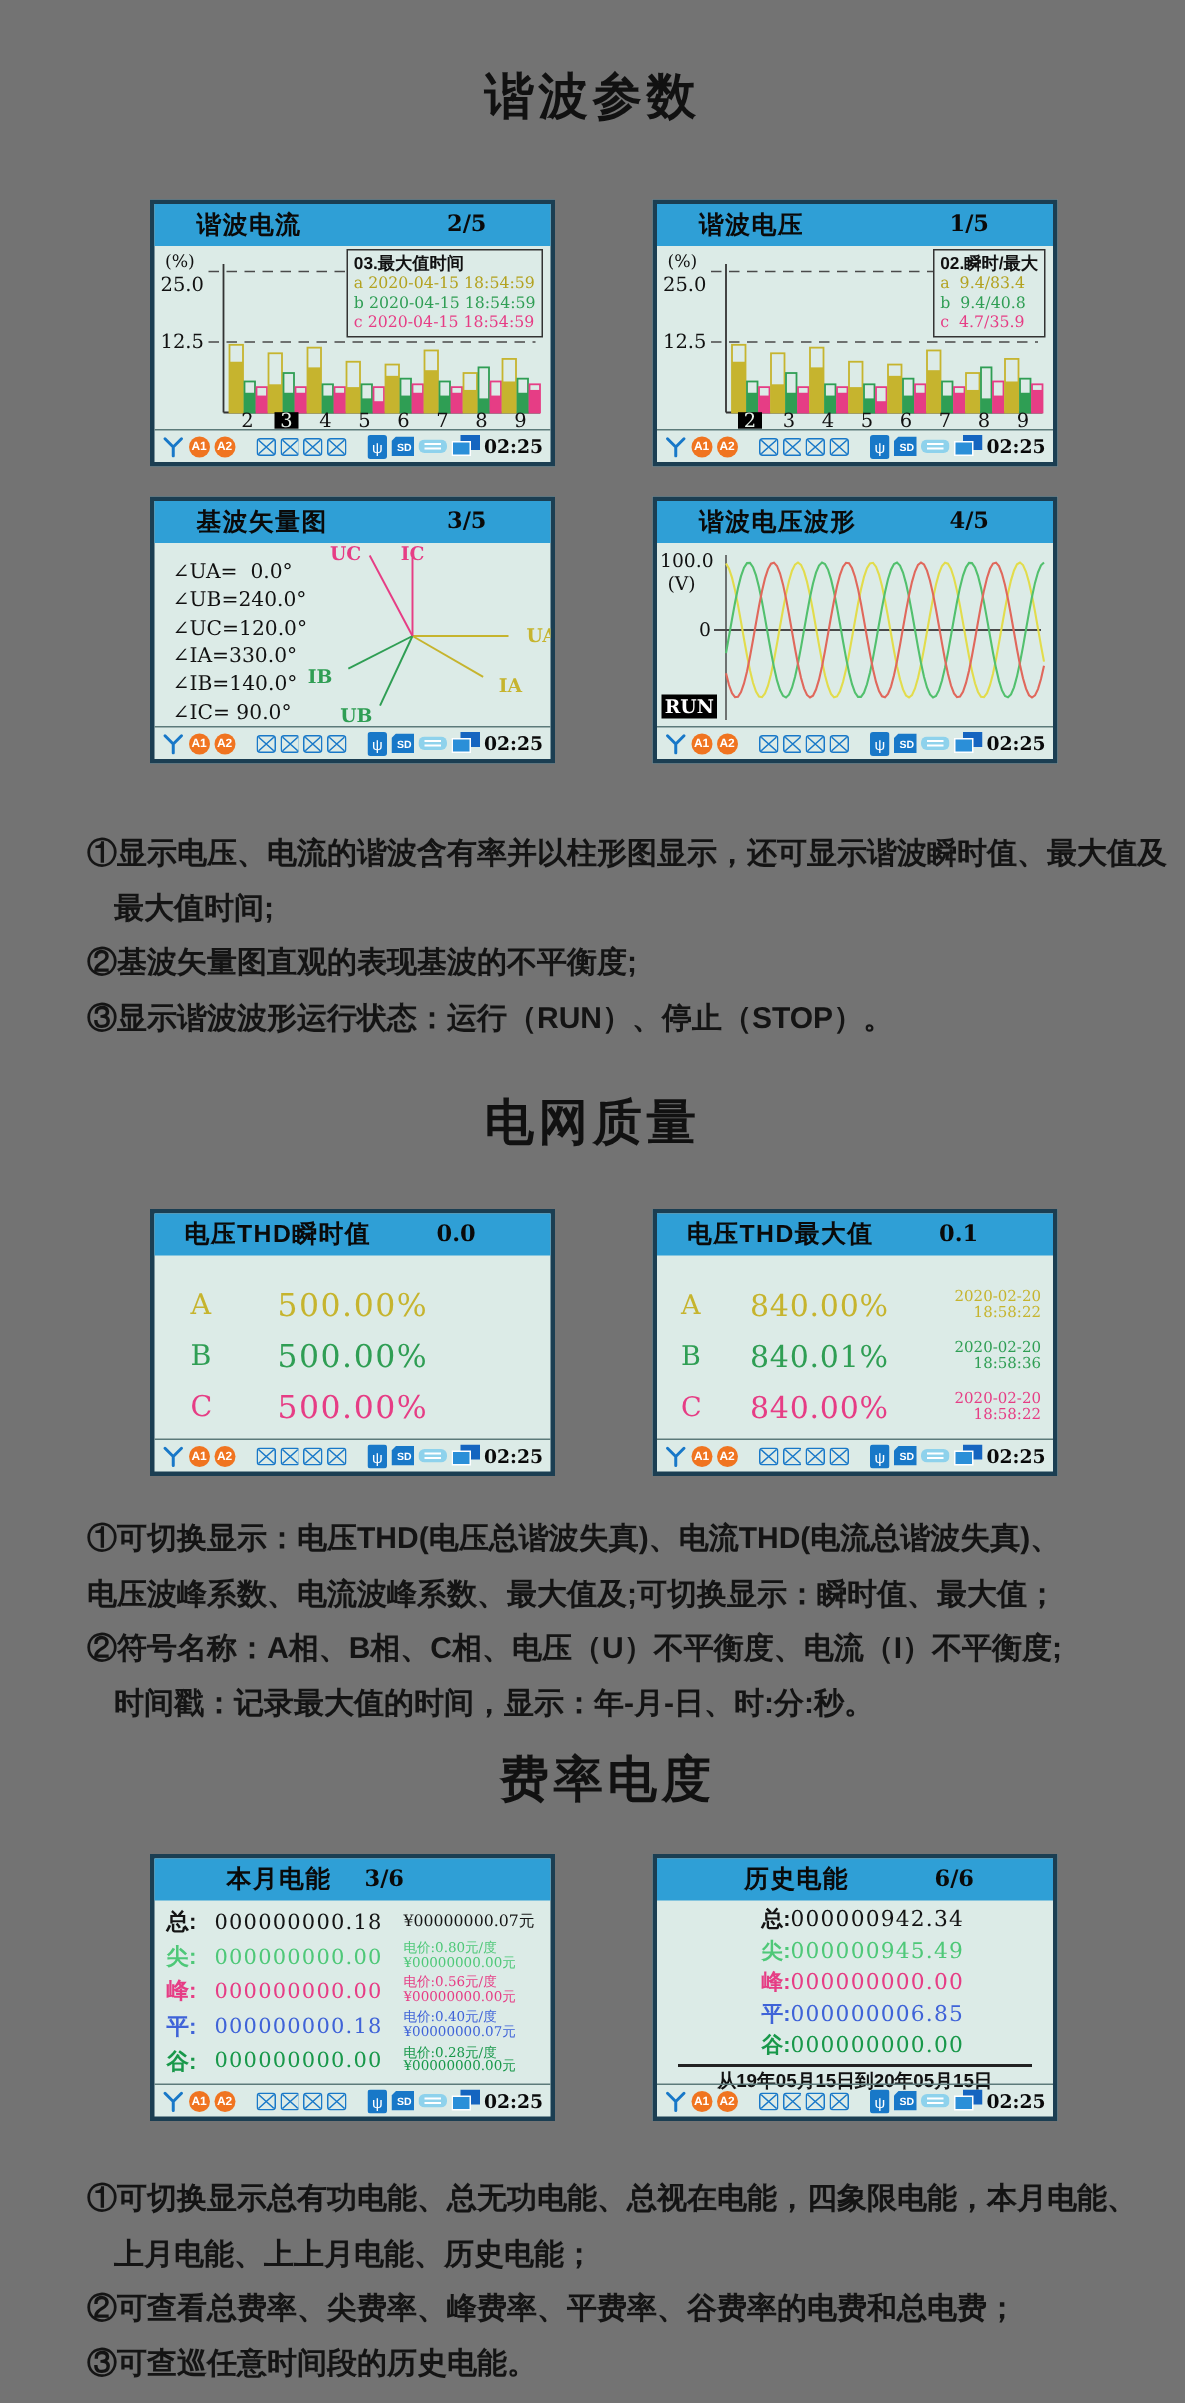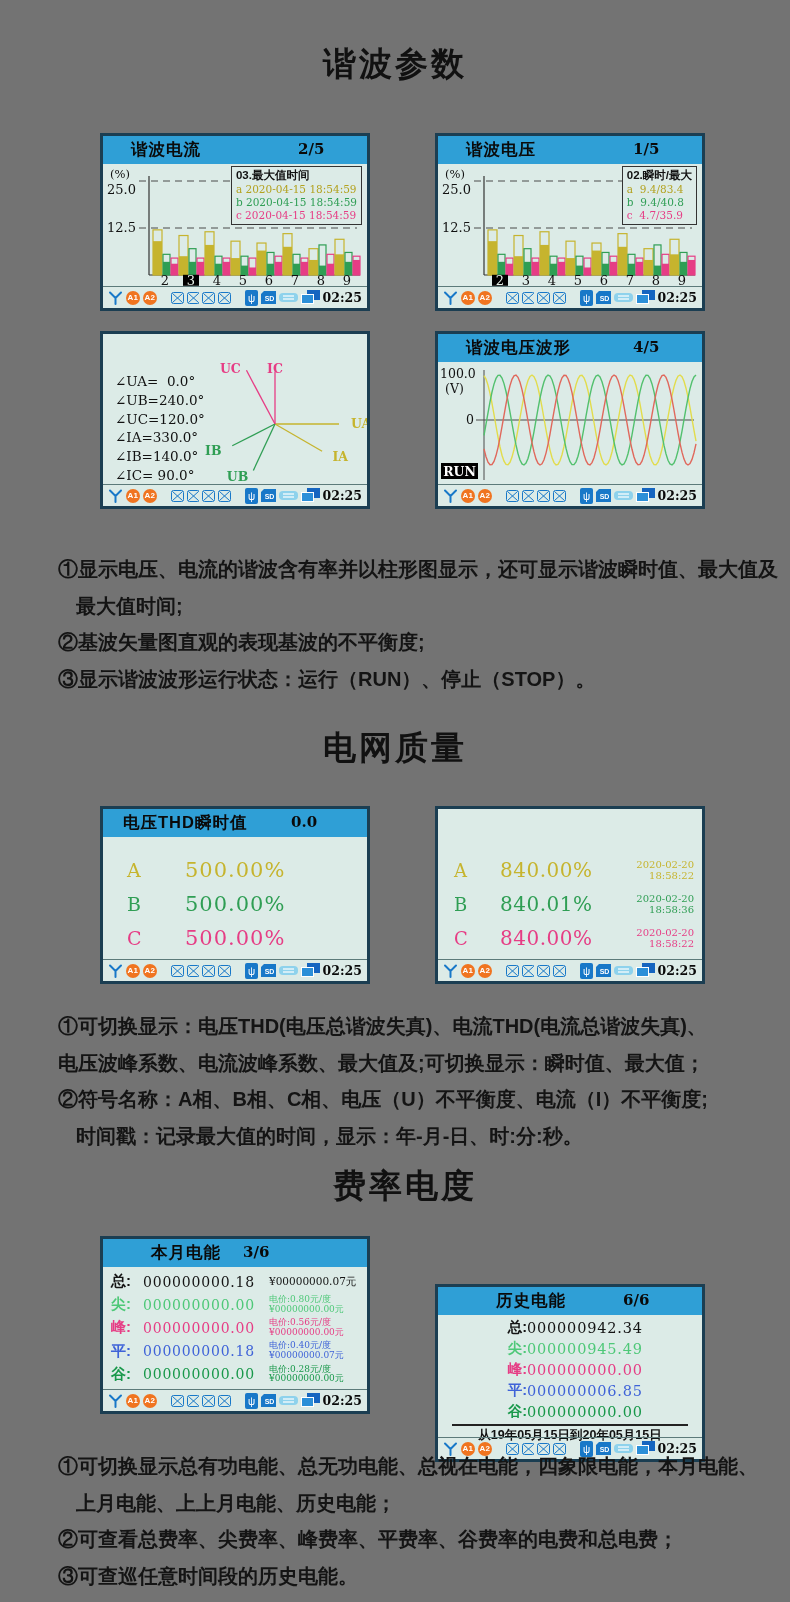--- a/index.html
+++ b/index.html
@@ -340,20 +340,24 @@
     <svg width="19" height="15">
       <rect x="6" y="0" width="13" height="10" fill="#1565c0"></rect>
       <rect x="0.5" y="4.5" width="12" height="9" fill="#2b8fd8" stroke="#ffffff"></rect>
     </svg>
     <span class="sb-time">02:25</span>
   </div>
 </div>
   </div>
 
   <div class="screen" style="left:100px; top:331px;">
+    <div class="scr-header">
+      <span class="scr-title">基波矢量图</span>
+      <span class="scr-page">3/5</span>
+    </div>
     <div class="scr-body">
       <svg class="chartsvg" width="264" height="122" viewBox="0 0 264 122">
           <line x1="172" y1="62" x2="236" y2="62" stroke="#c6b42e" stroke-width="1.3"></line>
           <text x="248" y="66" fill="#c6b42e" font-size="12.5" font-weight="bold" font-family="DejaVu Serif, serif" text-anchor="start">UA</text>
           <line x1="172" y1="62" x2="150.36194499887617" y2="108.40295869627647" stroke="#2f9e54" stroke-width="1.3"></line>
           <text x="145.29052585798777" y="119" fill="#2f9e54" font-size="12.5" font-weight="bold" font-family="DejaVu Serif, serif" text-anchor="end">UB</text>
           <line x1="172" y1="62" x2="143.45612898261786" y2="8.316786354177232" stroke="#e63d85" stroke-width="1.3"></line>
           <text x="137.82247022918716" y="11" fill="#e63d85" font-size="12.5" font-weight="bold" font-family="DejaVu Serif, serif" text-anchor="end">UC</text>
           <line x1="172" y1="62" x2="219.11178196587343" y2="89.20000000000002" stroke="#c6b42e" stroke-width="1.3"></line>
           <text x="229.5040868112867" y="99.20000000000003" fill="#c6b42e" font-size="12.5" font-weight="bold" font-family="DejaVu Serif, serif" text-anchor="start">IA</text>
@@ -555,20 +559,24 @@
     <svg width="19" height="15">
       <rect x="6" y="0" width="13" height="10" fill="#1565c0"></rect>
       <rect x="0.5" y="4.5" width="12" height="9" fill="#2b8fd8" stroke="#ffffff"></rect>
     </svg>
     <span class="sb-time">02:25</span>
   </div>
 </div>
   </div>
 
   <div class="screen s-thd thd-max" style="left:435px; top:806px;">
+    <div class="scr-header">
+      <span class="scr-title">电压THD最大值</span>
+      <span class="scr-page">0.1</span>
+    </div>
     <div class="scr-body">
       <div class="thd-rows">
           <div class="thd-row">
             <span class="thd-phase" style="color: rgb(198, 180, 46);">A</span>
             <span class="thd-value" style="color: rgb(198, 180, 46);">840.00%</span>
             <span class="thd-ts" style="color: rgb(198, 180, 46);">
               <div class="ts-date">2020-02-20</div>
               <div class="ts-time">18:58:22</div>
             </span>
           </div>
@@ -734,21 +742,21 @@
     </svg>
     <svg width="19" height="15">
       <rect x="6" y="0" width="13" height="10" fill="#1565c0"></rect>
       <rect x="0.5" y="4.5" width="12" height="9" fill="#2b8fd8" stroke="#ffffff"></rect>
     </svg>
     <span class="sb-time">02:25</span>
   </div>
 </div>
   </div>
 
-  <div class="screen s-eh" style="left:435px; top:1236px;margin-top:48px;">
+  <div class="screen s-eh" style="left:435px; top:1236px;">
     <div class="scr-header">
       <span class="scr-title">历史电能</span>
       <span class="scr-page">6/6</span>
     </div>
     <div class="scr-body">
       <div class="eh-rows">
           <div class="eh-row">
             <span class="eh-label" style="color: rgb(20, 20, 20);">总:</span>
             <span class="eh-value" style="color: rgb(20, 20, 20);">000000942.34</span>
           </div>

